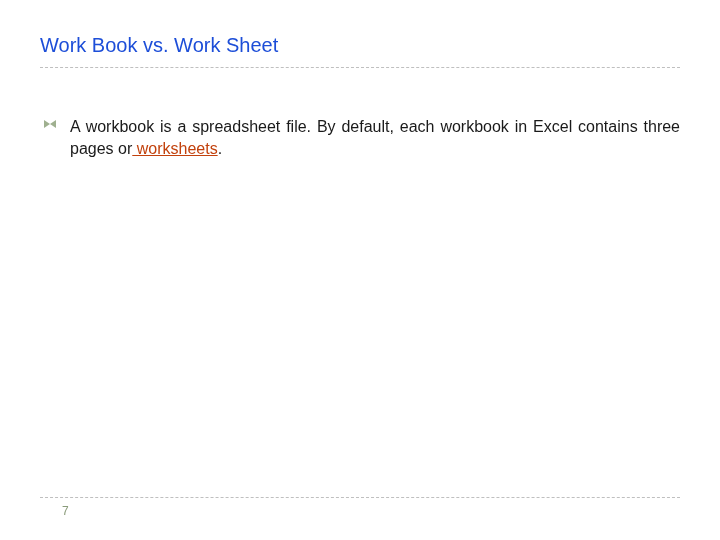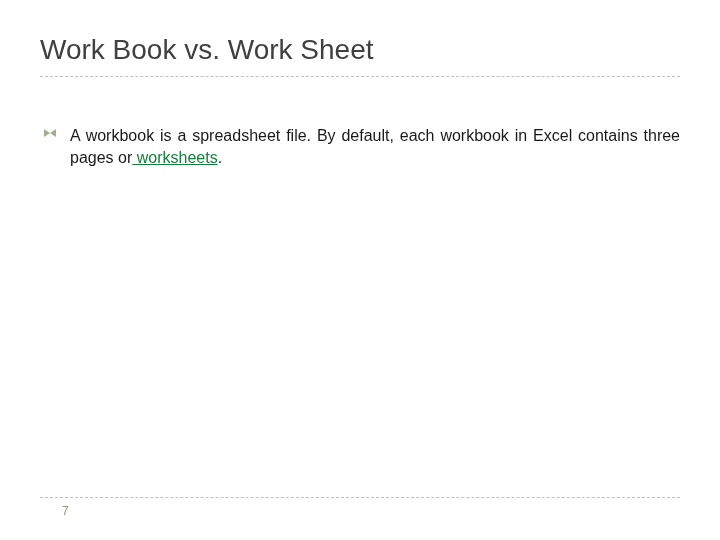--- a/index.html
+++ b/index.html
@@ -11,23 +11,23 @@
     position: relative;
     overflow: hidden;
   }
   .slide {
     width: 100%;
     height: 100%;
     padding: 34px 40px 20px 40px;
     position: relative;
   }
   .title {
-    font-size: 28px;
+    font-size: 20px;
     font-weight: 400;
-    color: #404040;
+    color: #1d4ed8;
     padding-bottom: 10px;
     border-bottom: 1px dashed #bfbfbf;
     margin-bottom: 48px;
   }
   .bullets {
     list-style: none;
   }
   .bullets li {
     position: relative;
     padding-left: 30px;
@@ -55,21 +55,21 @@
     top: 4px;
     width: 0;
     height: 0;
     border-top: 4px solid transparent;
     border-bottom: 4px solid transparent;
     border-right: 6px solid #9fb08f;
     margin-left: 6px;
   }
   .link {
     text-decoration: underline;
-    color: #15803d;
+    color: #c2410c;
   }
   .footer {
     position: absolute;
     bottom: 22px;
     left: 40px;
     right: 40px;
     border-top: 1px dashed #bfbfbf;
     padding-top: 6px;
   }
   .page-number {

